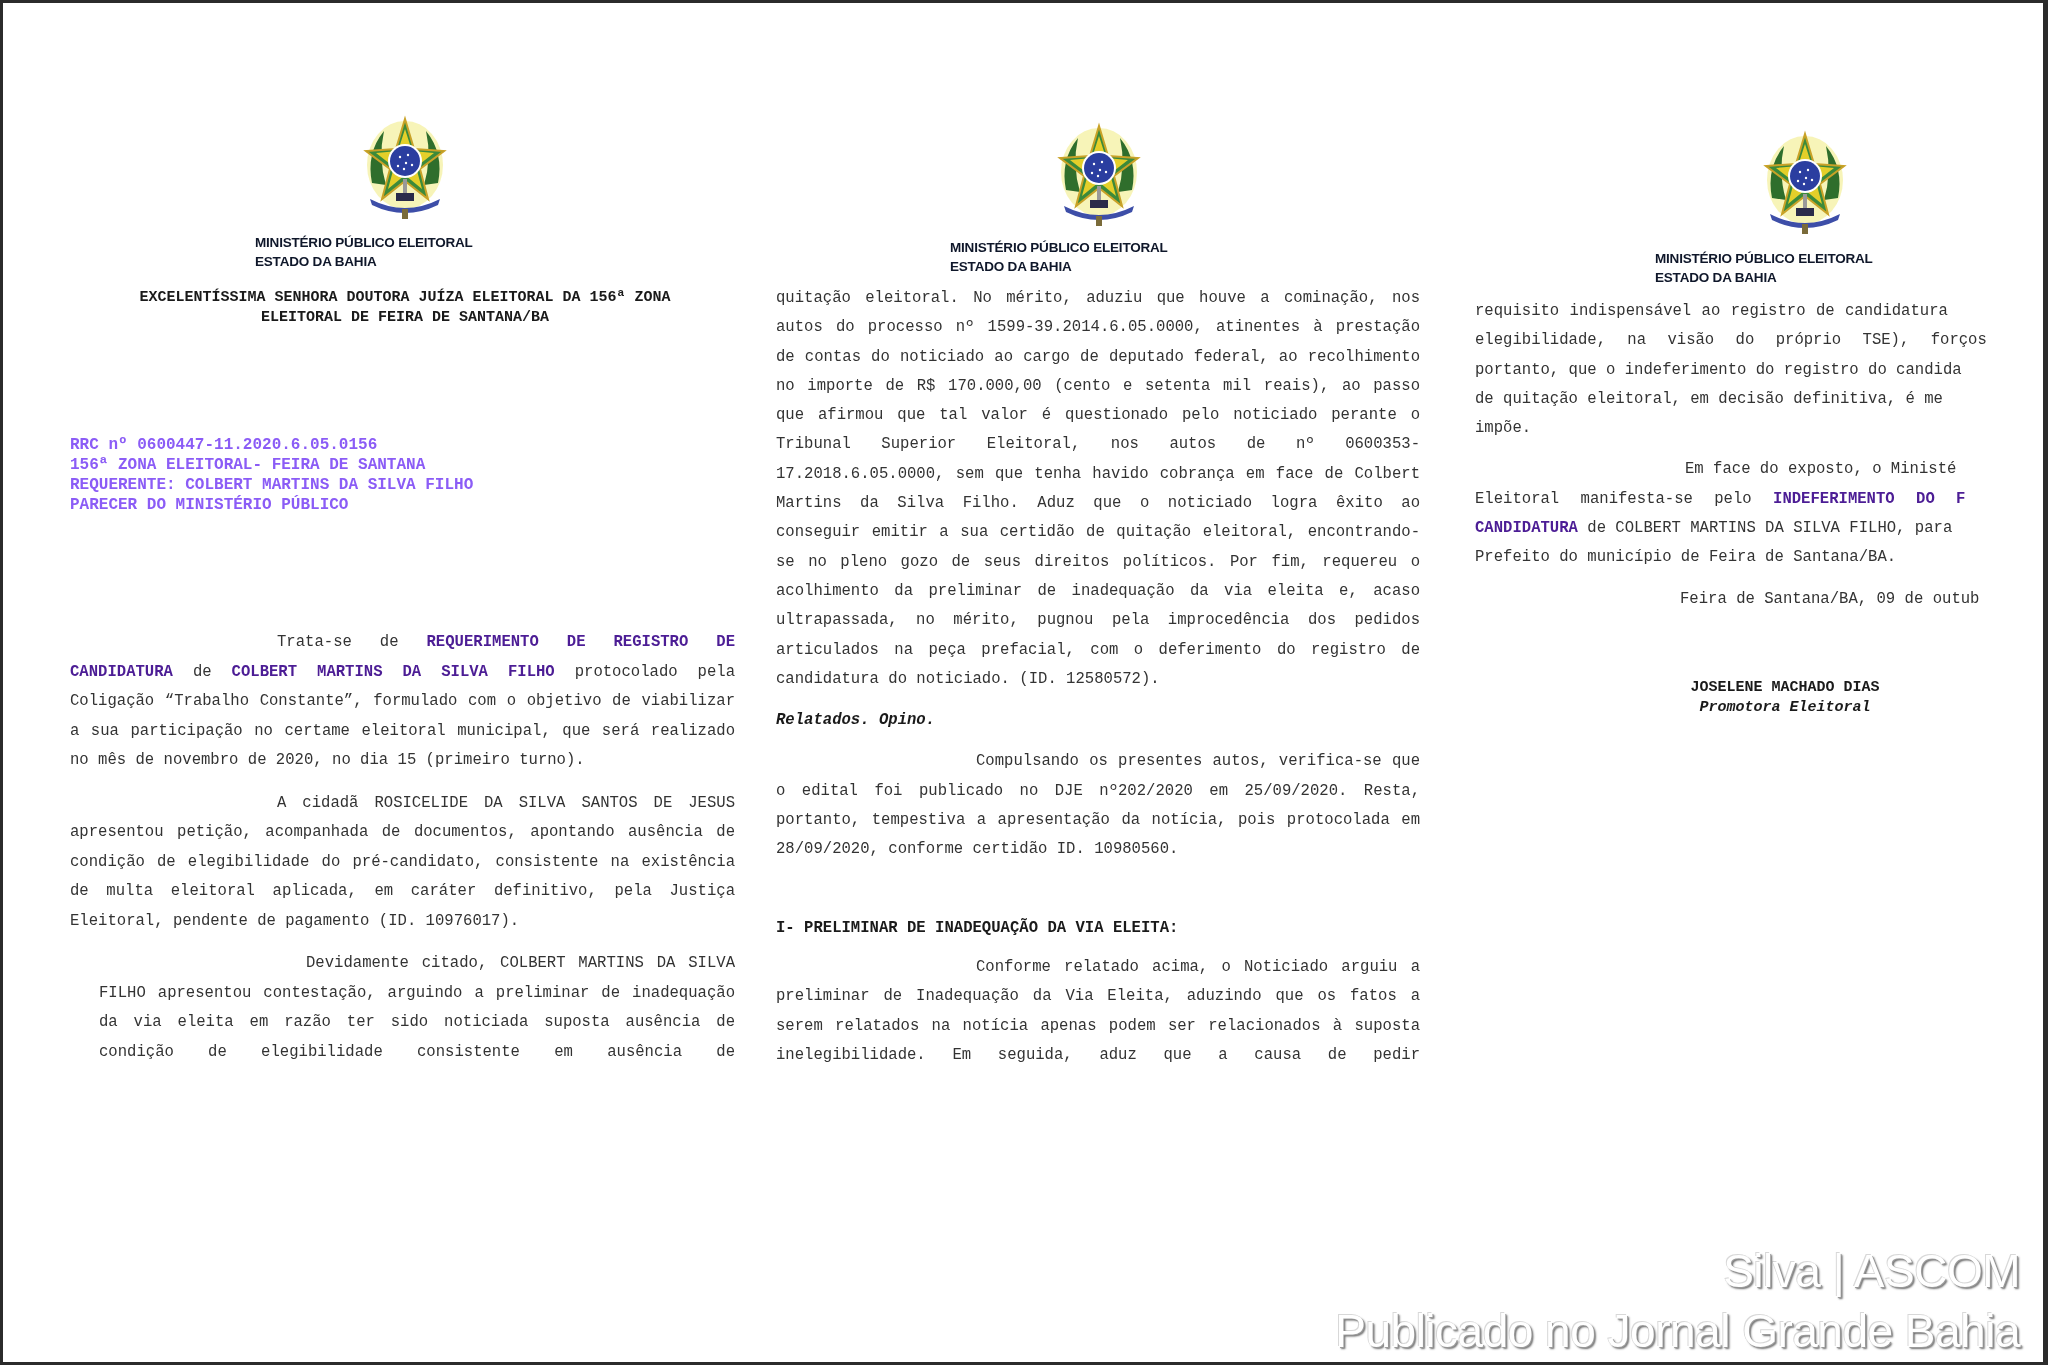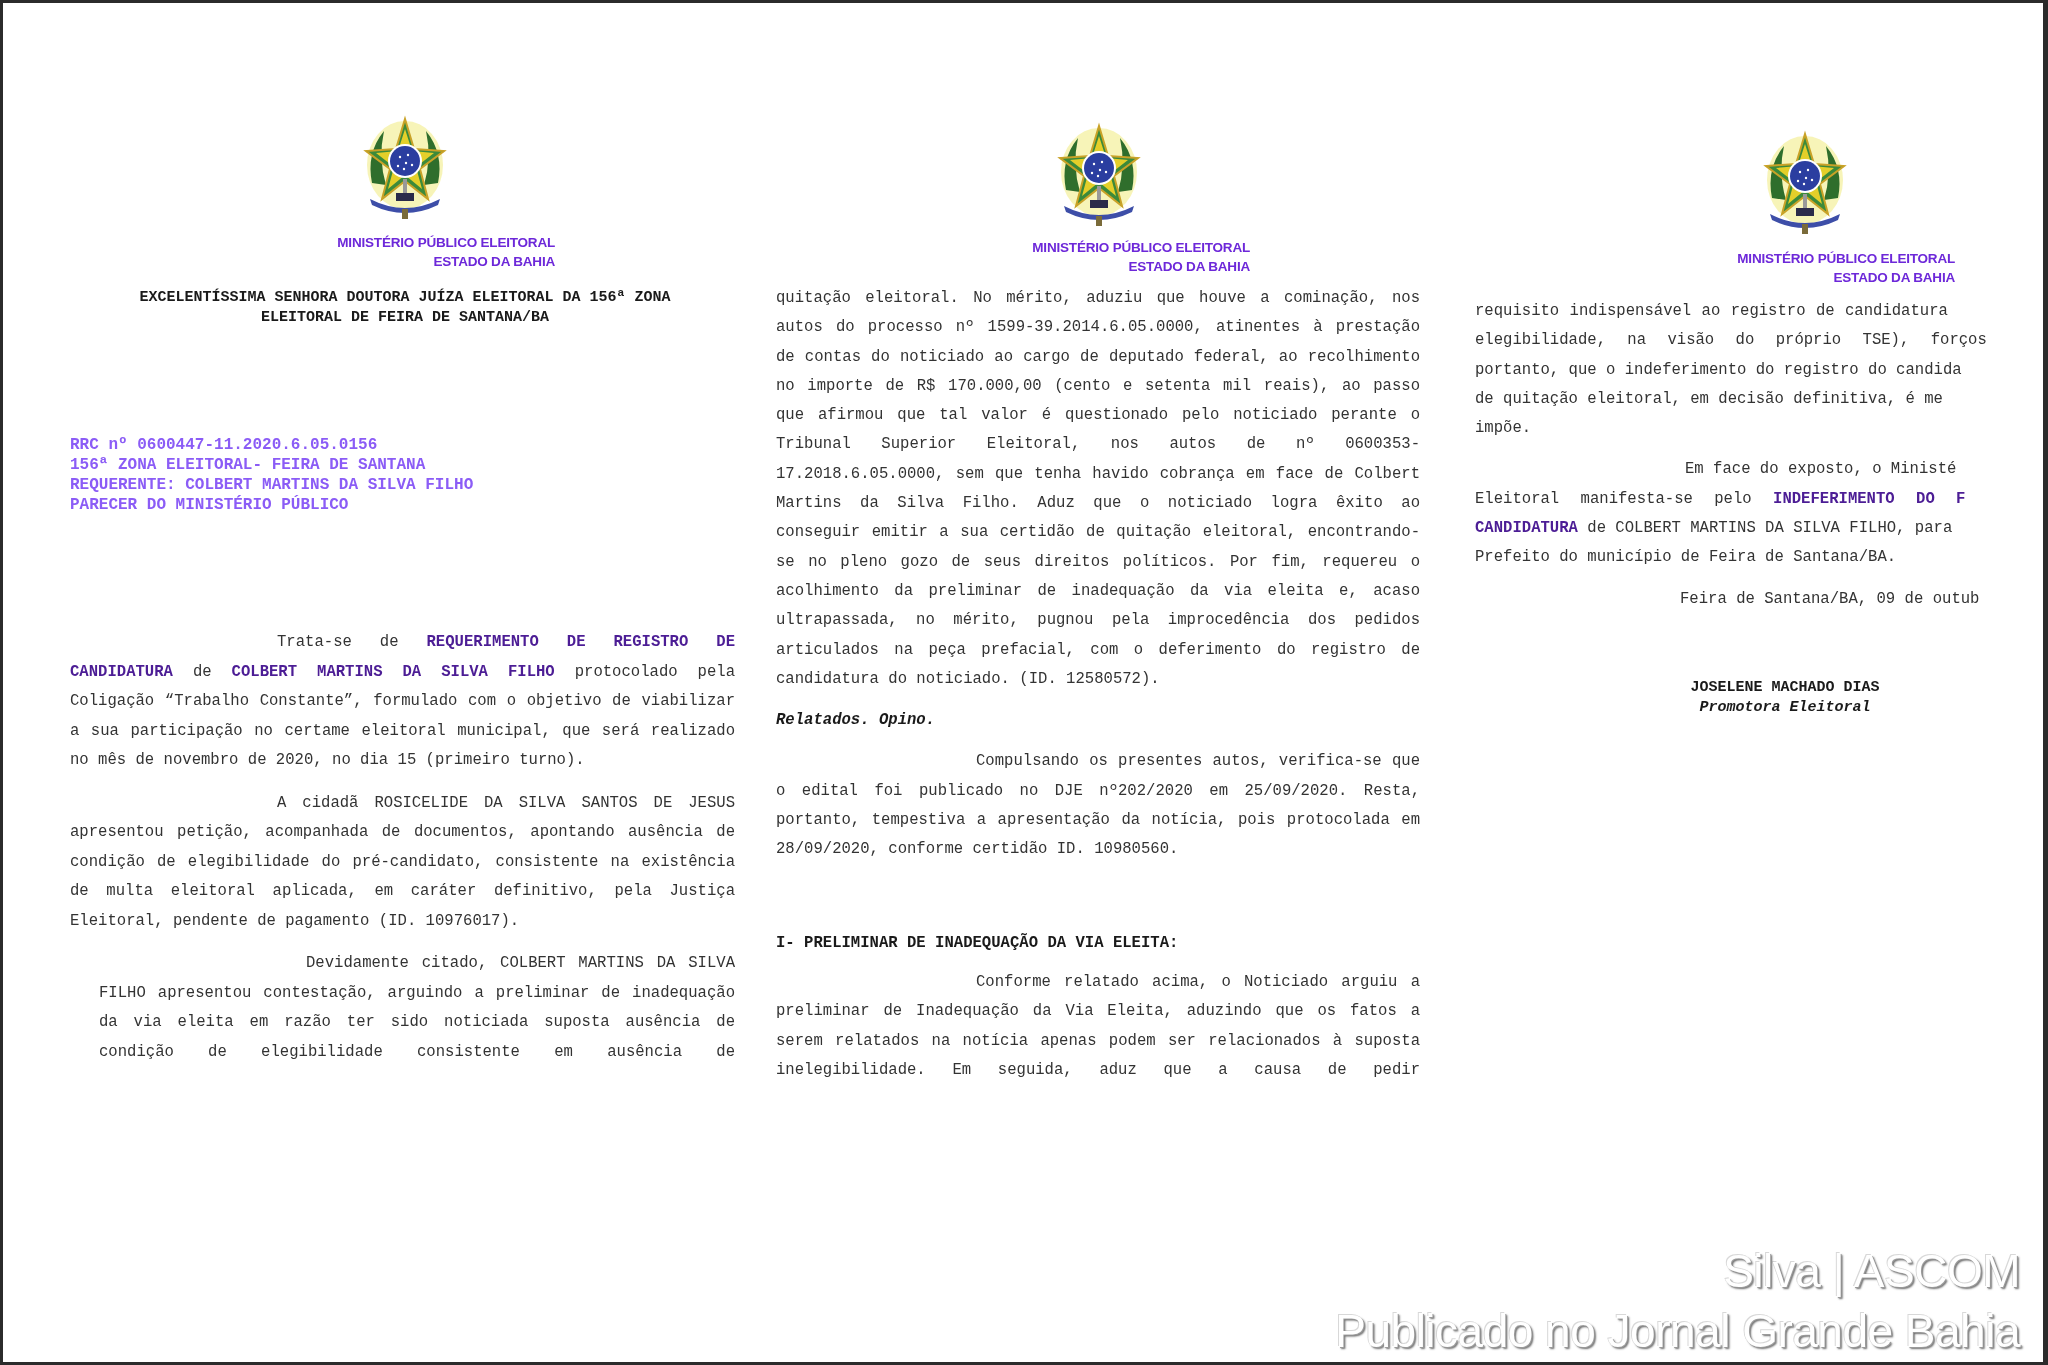--- a/index.html
+++ b/index.html
@@ -14,23 +14,23 @@
     box-sizing: border-box; border: 3px solid #2b2b2b; border-right-width: 5px;
     pointer-events: none;
   }
   .page { position: absolute; top: 0; height: 1365px; overflow: hidden; }
   #page1 { left: 0; width: 760px; }
   #page2 { left: 760px; width: 690px; }
   #page3 { left: 1450px; width: 567px; }
 
   .crest { position: absolute; width: 86px; height: 110px; }
   .mp-header {
-    position: absolute; text-align: right; width: 300px;
+    position: absolute; text-align: left; width: 300px;
     font-family: "Liberation Sans", "DejaVu Sans", sans-serif;
-    font-weight: bold; font-size: 13.5px; line-height: 19px; color: #6d28d9;
+    font-weight: bold; font-size: 13.5px; line-height: 19px; color: #0f172a;
     letter-spacing: -0.2px;
   }
   .addr {
     position: absolute; text-align: center; font-weight: bold; font-size: 15px;
     line-height: 20px; color: #1a1a1a;
   }
   .rrc { position: absolute; font-weight: bold; font-size: 16px; line-height: 20px; color: #8b5cf6; }
   .body-text {
     position: absolute; font-size: 15.6px; line-height: 29.5px; color: #333;
     text-align: justify; text-align-last: left;
@@ -118,21 +118,21 @@
     <path d="M8 86 Q43 104 78 86 L76 92 Q43 108 10 92 Z" fill="#3d4ea8"></path>
     <rect x="40" y="96" width="6" height="10" fill="#7a6b3a"></rect>
   </svg>
   <div class="mp-header" style="left:190px;top:238px;">
     <div>MINISTÉRIO PÚBLICO ELEITORAL</div>
     <div>ESTADO DA BAHIA</div>
   </div>
   <div class="body-text" style="left:16px;width:644px;top:284px;line-height:29.3px;">
     <p style="margin-bottom:12px;"><span>quitação eleitoral. No mérito, aduziu que houve a cominação, nos autos do processo nº 1599-39.2014.6.05.0000, atinentes à prestação de contas do noticiado ao cargo de deputado federal, ao recolhimento no importe de R$ 170.000,00 (cento e setenta mil reais), ao passo que afirmou que tal valor é questionado pelo noticiado perante o Tribunal Superior Eleitoral, nos autos de nº 0600353-17.2018.6.05.0000, sem que tenha havido cobrança em face de Colbert Martins da Silva Filho. Aduz que o noticiado logra êxito ao conseguir emitir a sua certidão de quitação eleitoral, encontrando-se no pleno gozo de seus direitos políticos. Por fim, requereu o acolhimento da preliminar de inadequação da via eleita e, acaso ultrapassada, no mérito, pugnou pela improcedência dos pedidos articulados na peça prefacial, com o deferimento do registro de candidatura do noticiado. (ID. 12580572).</span></p>
     <p class="center-it" style="margin-bottom:12px;padding-right:70px;"><span>Relatados. Opino.</span></p>
-    <p style="margin-bottom:64px;"><span class="indent-sm"></span><span>Compulsando os presentes autos, verifica-se que o edital foi publicado no DJE nº202/2020 em 25/09/2020. Resta, portanto, tempestiva a apresentação da notícia, pois protocolada em 28/09/2020, conforme certidão ID. 10980560.</span></p>
+    <p style="margin-bottom:49px;"><span class="indent-sm"></span><span>Compulsando os presentes autos, verifica-se que o edital foi publicado no DJE nº202/2020 em 25/09/2020. Resta, portanto, tempestiva a apresentação da notícia, pois protocolada em 28/09/2020, conforme certidão ID. 10980560.</span></p>
     <p class="section-h" style="margin-bottom:10px;"><span>I- PRELIMINAR DE INADEQUAÇÃO DA VIA ELEITA:</span></p>
     <p style="text-align-last:justify;"><span class="indent-sm"></span><span>Conforme relatado acima, o Noticiado arguiu a preliminar de Inadequação da Via Eleita, aduzindo que os fatos a serem relatados na notícia apenas podem ser relacionados à suposta inelegibilidade. Em seguida, aduz que a causa de pedir</span></p>
   </div>
 </div>
 
 <div class="page" id="page3">
   <svg class="crest" style="left:312px;top:128px;" viewBox="0 0 86 110">
     <ellipse cx="43" cy="52" rx="38" ry="44" fill="#f4ef9a" opacity="0.7"></ellipse>
     <path d="M10 70 Q4 40 22 18 Q16 45 24 72 Z" fill="#2f6e2c"></path>
     <path d="M76 70 Q82 40 64 18 Q70 45 62 72 Z" fill="#2f6e2c"></path>

